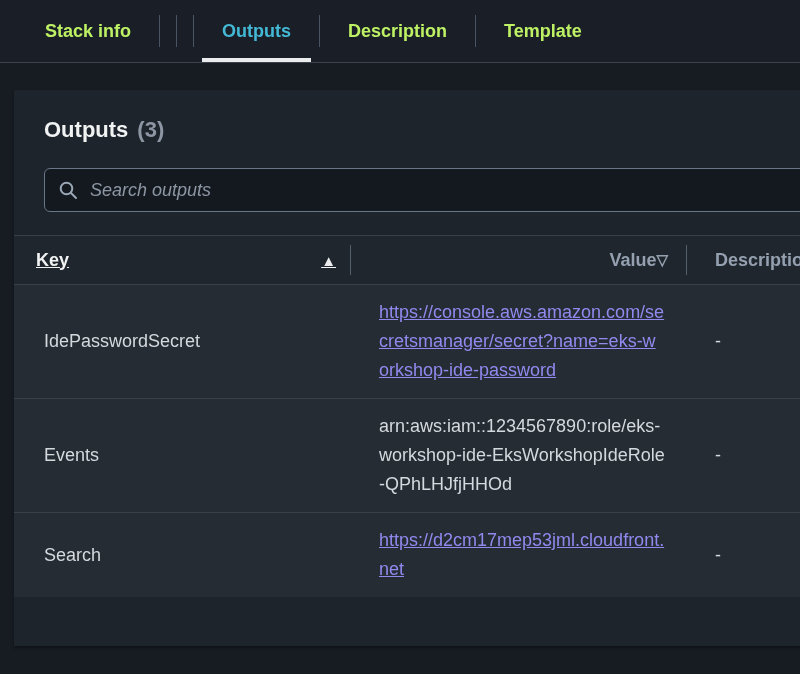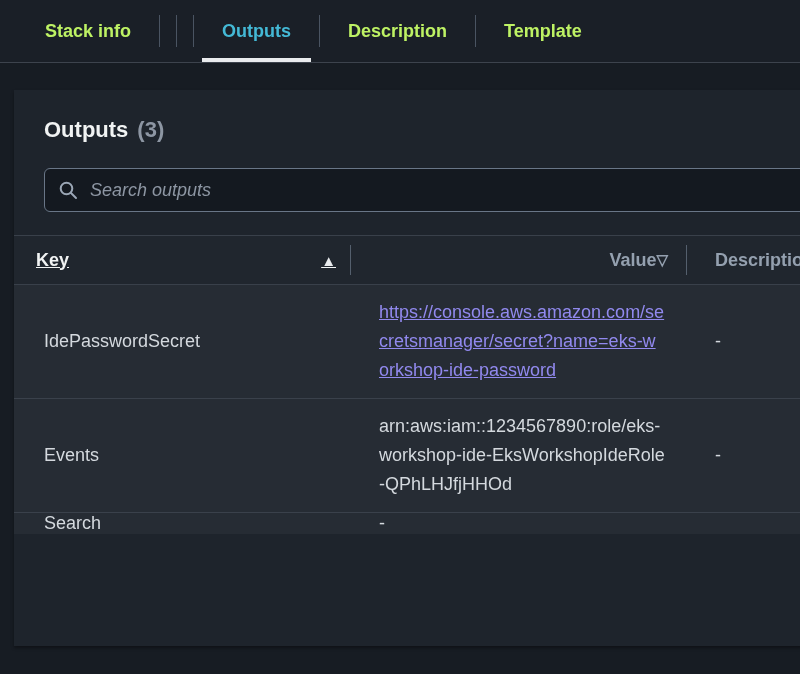--- a/index.html
+++ b/index.html
@@ -259,17 +259,20 @@
     <div class="row">
       <div class="cell cell-key">Events</div>
       <div class="cell cell-value">
         <span>arn:aws:iam::1234567890:role/eks-workshop-ide-EksWorkshopIdeRole-QPhLHJfjHHOd</span>
       </div>
       <div class="cell cell-desc">-</div>
     </div>
 
     <div class="row">
       <div class="cell cell-key">Search</div>
+      <div class="cell cell-value">
+        <a>https://d2cm17mep53jml.cloudfront.net</a>
+      </div>
       <div class="cell cell-desc">-</div>
     </div>
 
   </div>
 </section>
 
 </body></html>

